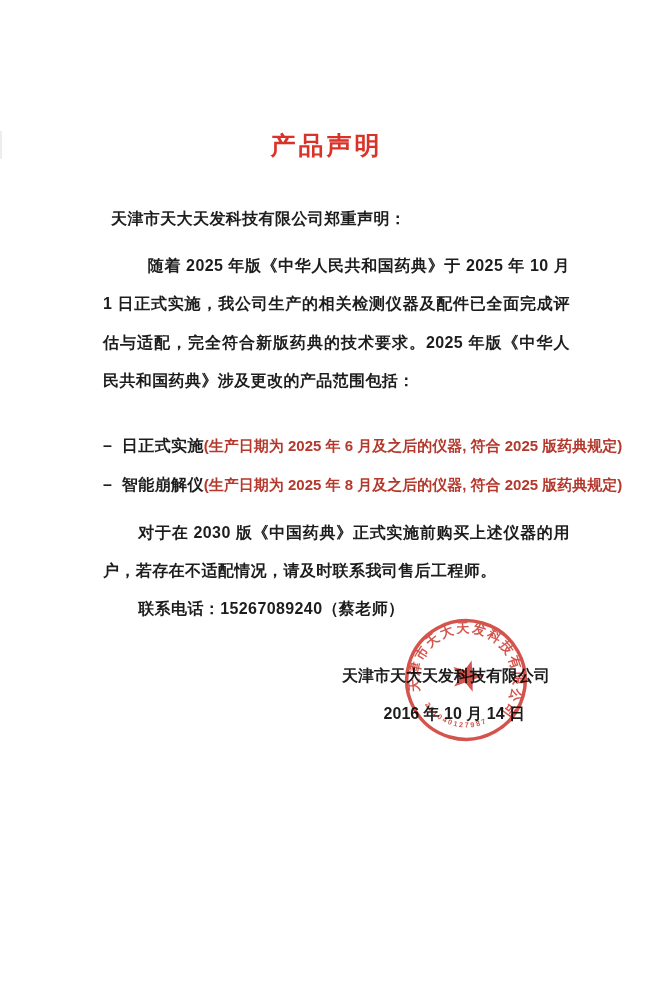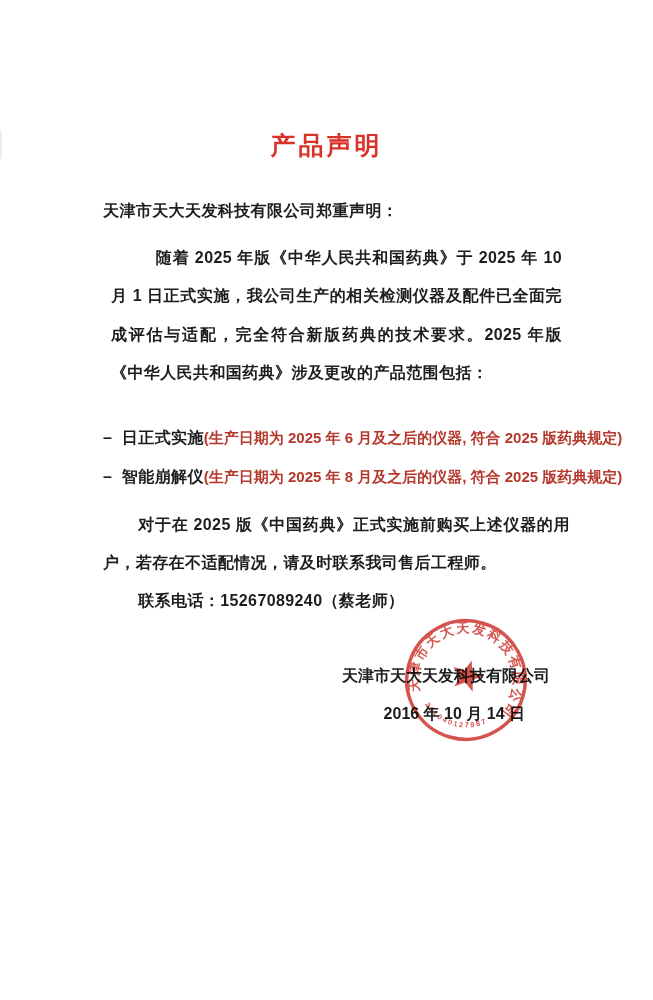--- a/index.html
+++ b/index.html
@@ -28,23 +28,23 @@
     font-size:25px;font-weight:bold;
     letter-spacing:3px;
     color:var(--title-red);
   }
   .content{
     position:absolute;top:192px;left:103px;width:467px;
     font-size:16px;font-weight:600;
     line-height:38.5px;
     letter-spacing:0.4px;
   }
-  .opening{margin:0;}
+  .opening{margin:8px;}
   .para1{
-    margin:8px;
+    margin:0;
     text-indent:2.8em;
     text-align:justify;
     text-justify:inter-ideograph;
   }
   .product-list{margin-top:25px;}
   .product-line{
     line-height:39px;
     white-space:nowrap;
   }
   .product-dash{display:inline-block;width:14px;color:var(--text);}
@@ -113,21 +113,21 @@
       <div class="product-line">
         <span class="product-dash">–</span>
         <span class="product-name">日正式实施</span><span class="product-note">(生产日期为 2025 年 6 月及之后的仪器, 符合 2025 版药典规定)</span>
       </div>
       <div class="product-line">
         <span class="product-dash">–</span>
         <span class="product-name">智能崩解仪</span><span class="product-note">(生产日期为 2025 年 8 月及之后的仪器, 符合 2025 版药典规定)</span>
       </div>
     </div>
 
-    <p class="para2">对于在 2025 版《中国药典》正式实施前购买上述仪器的用户，若存在不适配情况，请及时联系我司售后工程师。</p>
+    <p class="para2">对于在 2030 版《中国药典》正式实施前购买上述仪器的用户，若存在不适配情况，请及时联系我司售后工程师。</p>
     <p class="contact-line">联系电话：15267089240（蔡老师）</p>
   </div>
 
   <div class="signature">
     <div class="sig-company">天津市天大天发科技有限公司</div>
     <div class="sig-date">2016 年 10 月 14 日</div>
   </div>
 
   <div class="stamp">
     <svg viewBox="0 0 140 140">

